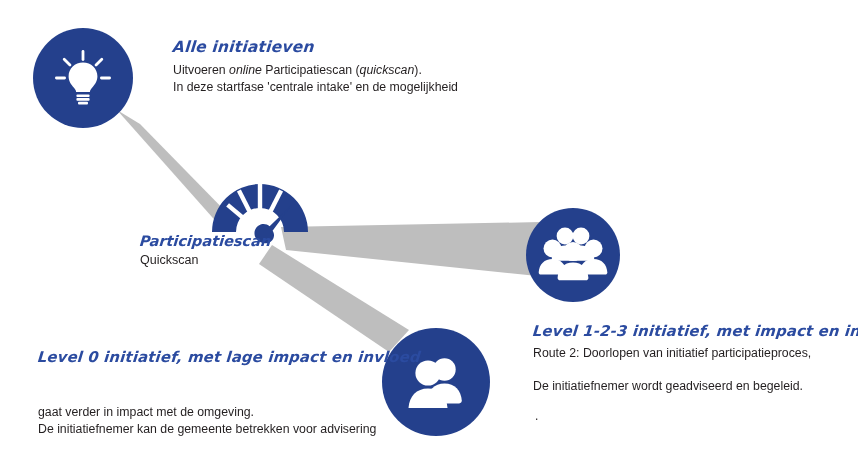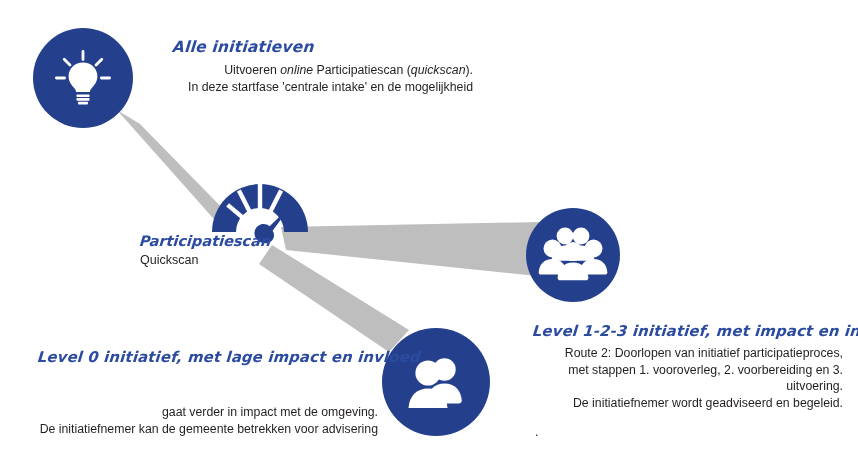--- a/index.html
+++ b/index.html
@@ -63,21 +63,20 @@
     white-space: nowrap;
     margin: 0 0 6px 0;
     transform: skewX(-6deg);
   }
   .body-text {
     color: #231f20;
     font-family: "Liberation Sans", sans-serif;
     font-size: 12.3px;
     line-height: 16.5px;
     margin: 0;
-    text-align: right;
   }
   .body-text .it { font-style: italic; }
 
   .label-script {
     color: #2B4BA0;
     font-family: "DejaVu Sans", sans-serif;
     font-style: italic;
     font-weight: 700;
     font-size: 14.5px;
     white-space: nowrap;
@@ -224,19 +223,19 @@
       <br>
       <span>gaat verder in impact met de omgeving.</span><br>
       <span>De initiatiefnemer kan de gemeente betrekken voor advisering</span>
     </p>
   </div>
 
   <div class="block blk-right">
     <p class="heading">Level 1-2-3 initiatief, met impact en invloed</p>
     <p class="body-text">
       <span>Route 2: Doorlopen van initiatief participatieproces,</span><br>
-      <span>met stappen 1. vooroverleg, 2. voorbereiding en 3. uitvoering.</span><br>
+      <br>
       <span>De initiatiefnemer wordt geadviseerd en begeleid.</span>
     </p>
     <p class="trailing-dot">.</p>
   </div>
 
 </div>
 
 </body></html>

